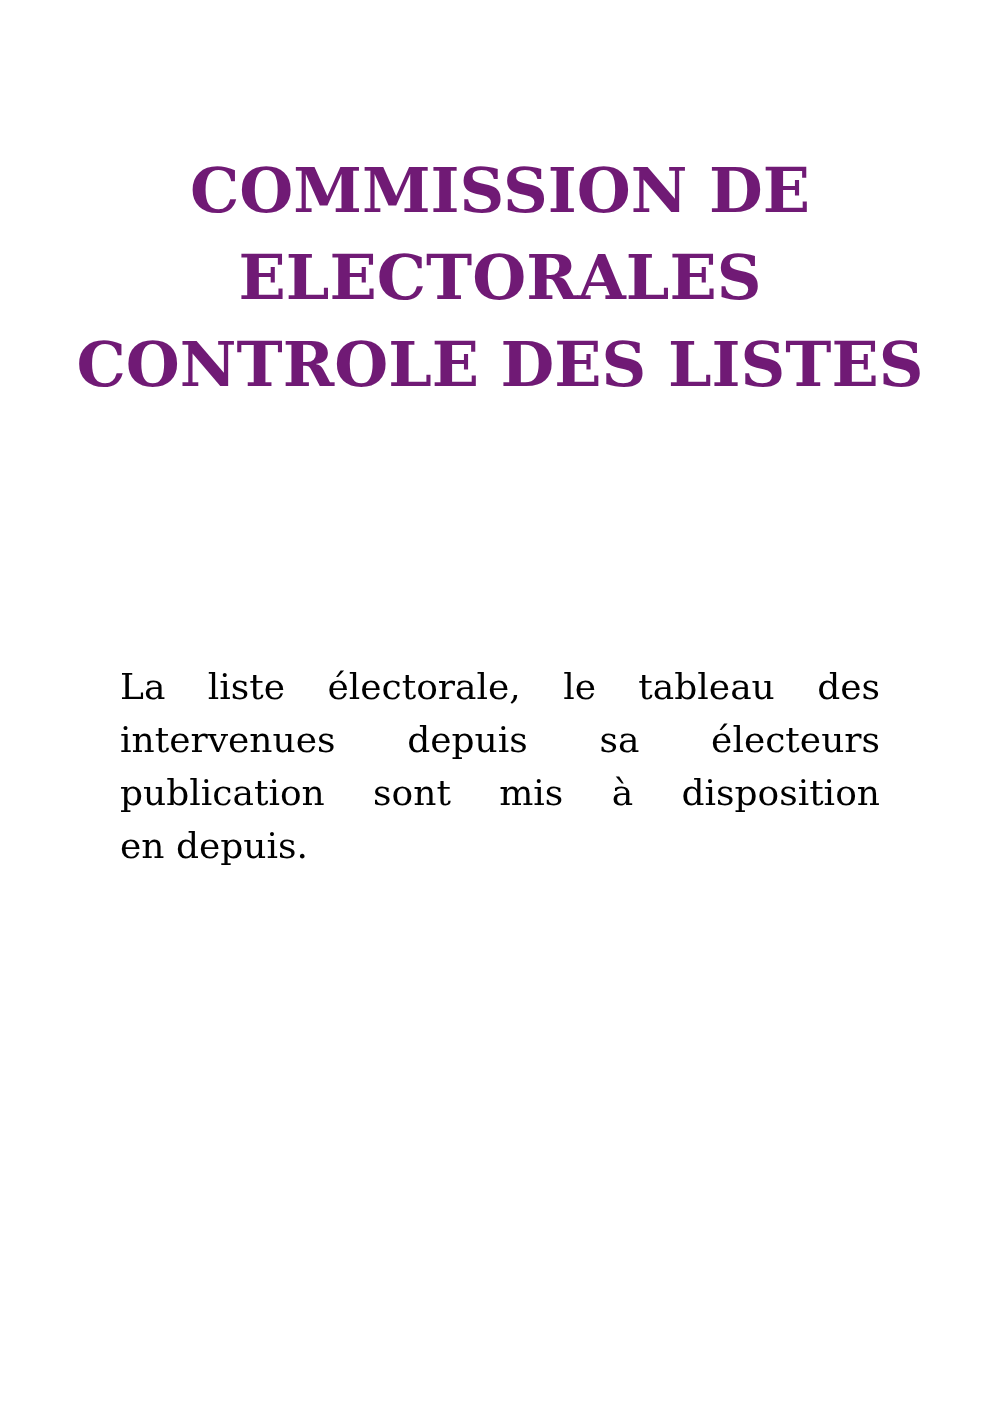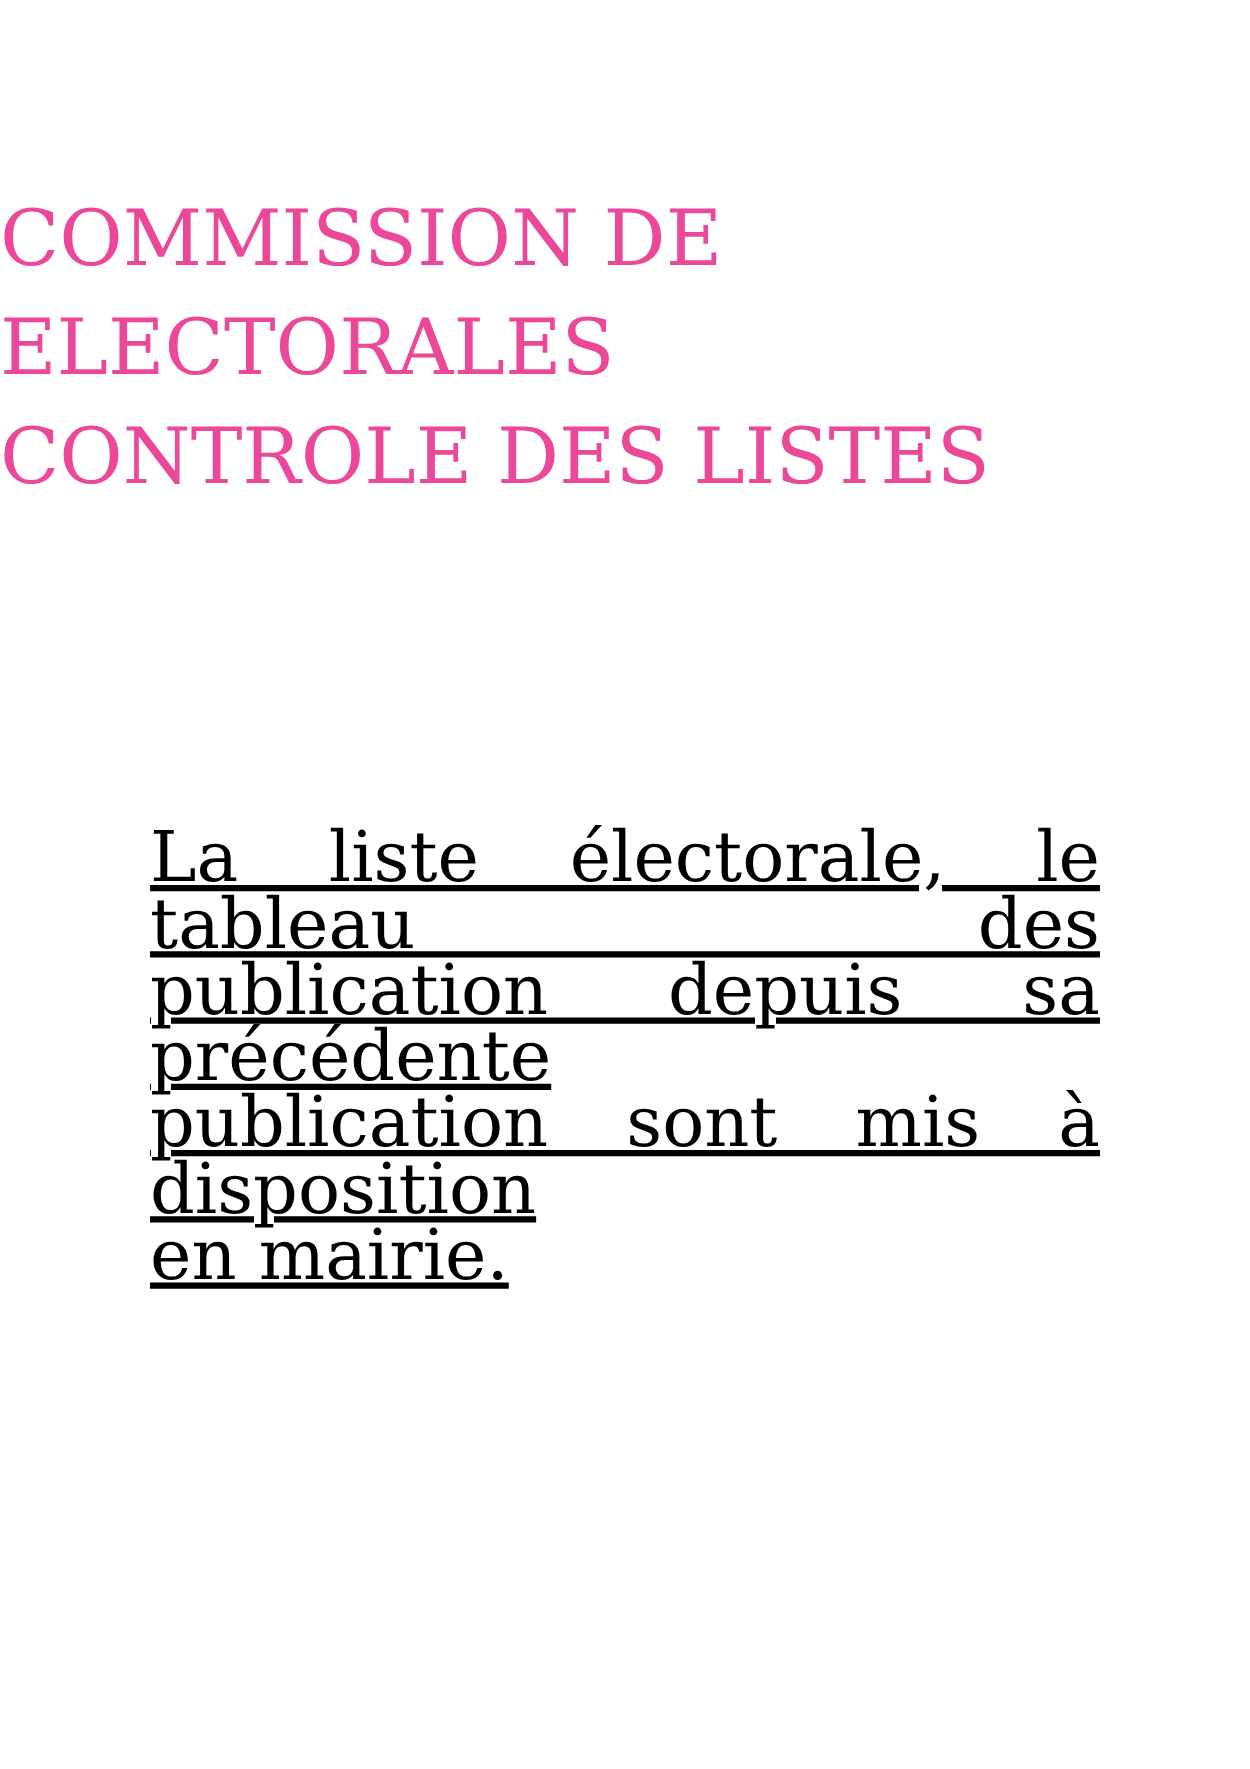--- a/index.html
+++ b/index.html
@@ -12,34 +12,34 @@
     width: 1000px;
     height: 1415px;
     background: #ffffff;
     color: #000000;
     font-family: "DejaVu Serif", "Liberation Serif", serif;
     overflow: hidden;
     box-sizing: border-box;
   }
   .doc-title {
     padding-top: 105px;
+    text-align: center;
     font-size: 62px;
     line-height: 87px;
-    font-weight: normal;
-    color: #ec4899;
+    font-weight: bold;
+    color: #701a75;
   }
   .title-line {
     display: block;
   }
   .doc-body {
     margin: 252px 120px 0 120px;
-    font-size: 56px;
+    font-size: 36px;
     line-height: 53px;
     color: #000000;
-    text-decoration: underline;
   }
   .body-line {
     display: block;
     text-align: justify;
     text-align-last: justify;
   }
   .body-line.last-line {
     text-align: left;
     text-align-last: left;
   }
@@ -50,18 +50,18 @@
 <div class="page">
 
   <h1 class="doc-title">
     <span class="title-line">COMMISSION DE</span>
     <span class="title-line">ELECTORALES</span>
     <span class="title-line">CONTROLE DES LISTES</span>
   </h1>
 
   <div class="doc-body">
     <span class="body-line">La liste électorale, le tableau des</span>
-    <span class="body-line">publication depuis sa précédente</span>
+    <span class="body-line">intervenues depuis sa électeurs</span>
     <span class="body-line">publication sont mis à disposition</span>
-    <span class="body-line last-line">en mairie.</span>
+    <span class="body-line last-line">en depuis.</span>
   </div>
 
 </div>
 
 </body></html>

